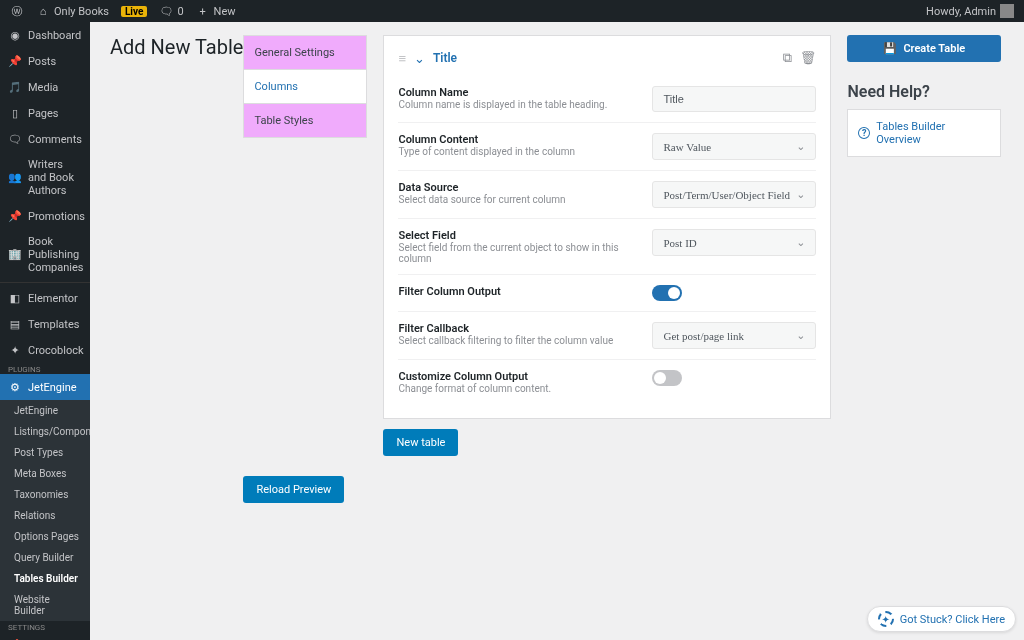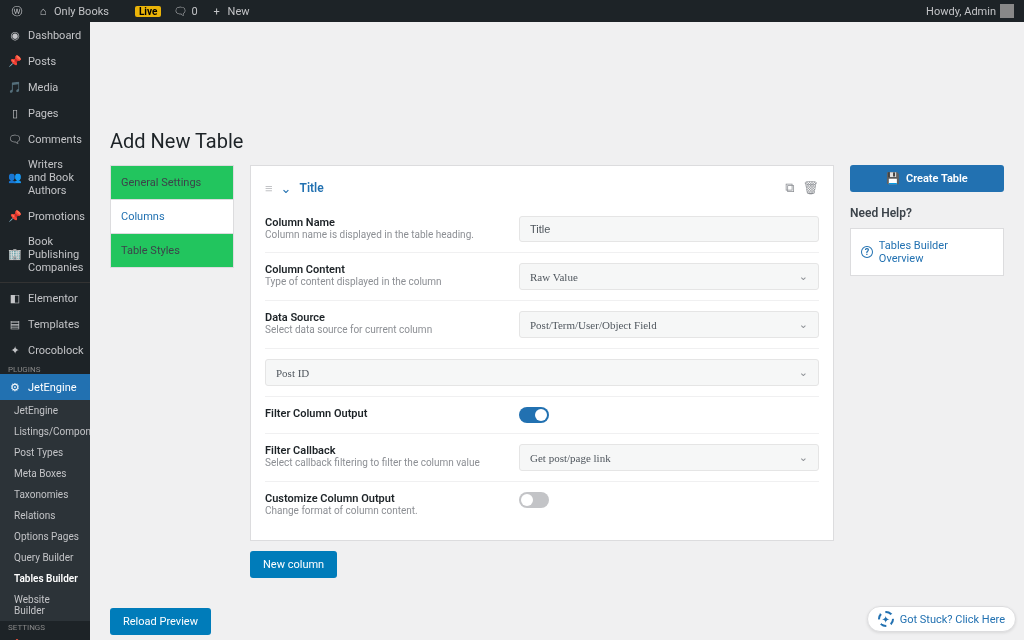--- a/index.html
+++ b/index.html
@@ -1,39 +1,39 @@
 <!DOCTYPE html>
 <html><head>
 <meta charset="utf-8">
 <style>
 * { box-sizing: border-box; margin: 0; padding: 0; }
 body { font-family: -apple-system, BlinkMacSystemFont, "Segoe UI", Roboto, sans-serif; font-size: 13px; color: #3c434a; background: #f0f0f1; width: 1024px; height: 640px; overflow: hidden; }
 .adminbar { height: 22px; background: #1d2327; color: #c3c4c7; display: flex; align-items: center; padding: 0 10px; font-size: 11px; justify-content: space-between; }
 .adminbar-left, .adminbar-right { display: flex; align-items: center; gap: 12px; }
 .adminbar .item { display: flex; align-items: center; gap: 4px; cursor: pointer; }
-.live-badge { background: #eab308; color: #000; padding: 0 4px; border-radius: 2px; font-weight: bold; font-size: 10px; margin-left: 14px; }
+.live-badge { background: #eab308; color: #000; padding: 0 4px; border-radius: 2px; font-weight: bold; font-size: 10px; }
 .avatar-sq { width: 14px; height: 14px; background: #888; display: inline-block; }
 .layout { display: flex; height: calc(100% - 22px); }
 .sidebar { width: 90px; background: #1d2327; color: #c3c4c7; font-size: 11px; display: flex; flex-direction: column; overflow-y: auto; }
 .menu-item { padding: 6px 8px; display: flex; align-items: center; gap: 6px; cursor: pointer; }
 .menu-item.current { background: #2271b1; color: #fff; position: relative; }
 .menu-item.current::after { content: ''; position: absolute; right: -6px; top: 50%; transform: translateY(-50%); border: 6px solid transparent; border-left-color: #2271b1; }
 .submenu { background: #2c3338; }
 .submenu .sub-item { padding: 5px 8px 5px 14px; font-size: 10px; cursor: pointer; }
 .submenu .sub-item.active { color: #fff; font-weight: 600; }
 .menu-sep { height: 4px; border-top: 1px solid #333; margin: 2px 0; position: relative; }
 .menu-sep-label { font-size: 8px; color: #888; padding: 2px 8px 0; }
 .menu-icon { width: 14px; height: 14px; display: inline-flex; align-items: center; justify-content: center; flex-shrink: 0; }
-.content { flex: 1; padding: 5px 20px; display: flex; flex-direction: column; overflow-y: auto; justify-content: flex-end; }
+.content { flex: 1; padding: 13px 20px; display: flex; flex-direction: row; overflow-y: auto; }
 .page-title { font-size: 20px; font-weight: 400; color: #1d2327; margin-bottom: 12px; }
 .cols { display: flex; gap: 16px; align-items: flex-start; }
 .col-left { width: 124px; }
 .col-main { flex: 1; }
 .col-right { width: 154px; }
-.nav-tabs { background: #22c55e; border: 1px solid #dcdcde; display: flex; flex-direction: column; }
+.nav-tabs { background: #f0abfc; border: 1px solid #dcdcde; display: flex; flex-direction: column; }
 .nav-tab { padding: 10px 10px; font-size: 11px; cursor: pointer; border-bottom: 1px solid #dcdcde; }
 .nav-tab:last-child { border-bottom: none; }
 .nav-tab.current { background: #fff; color: #2271b1; }
 .panel { background: #fff; border: 1px solid #dcdcde; padding: 14px; margin-bottom: 10px; }
 .column-header { display: flex; align-items: center; gap: 8px; padding-bottom: 10px; }
 .col-title-link { color: #2271b1; font-weight: 600; font-size: 12px; }
 .col-actions { margin-left: auto; display: flex; gap: 8px; color: #8c8f94; }
 .field-row { display: flex; padding: 10px 0; border-bottom: 1px solid #f0f0f1; align-items: flex-start; gap: 20px; }
 .field-row:last-of-type { border-bottom: none; }
 .field-label-wrap { width: 234px; flex-shrink: 0; }
@@ -45,21 +45,21 @@
 .chev { color: #8c8f94; }
 .toggle { width: 30px; height: 16px; border-radius: 8px; background: #c3c4c7; position: relative; cursor: pointer; }
 .toggle.on { background: #2271b1; }
 .toggle::after { content: ''; position: absolute; width: 12px; height: 12px; background: #fff; border-radius: 50%; top: 2px; left: 2px; transition: .2s; }
 .toggle.on::after { left: 16px; }
 .btn { display: inline-flex; align-items: center; gap: 6px; padding: 6px 12px; border-radius: 3px; font-size: 11px; cursor: pointer; border: 1px solid transparent; }
 .btn-primary { background: #2271b1; color: #fff; }
 .btn-secondary { background: #007cba; color: #fff; }
 .btn-blue-soft { background: #007cba; color: #fff; }
 .create-table-btn { width: 100%; justify-content: center; font-weight: 600; }
-.side-section-title { font-size: 12px; font-weight: 600; margin: 14px 0 8px; }
+.side-section-title { font-size: 16px; font-weight: 600; margin: 20px 0 8px; }
 .help-link-box { background: #fff; border: 1px solid #dcdcde; padding: 10px; display: flex; align-items: center; gap: 6px; font-size: 11px; }
 .help-link-box a { color: #2271b1; text-decoration: none; }
 .help-icon { color: #2271b1; font-weight: bold; border: 1px solid #2271b1; width: 12px; height: 12px; border-radius: 50%; display: inline-flex; align-items: center; justify-content: center; font-size: 9px; }
 .stuck-btn { position: fixed; bottom: 8px; right: 8px; background: #fff; border: 1px solid #dcdcde; border-radius: 16px; padding: 4px 10px; display: flex; align-items: center; gap: 6px; font-size: 11px; color: #2271b1; cursor: pointer; box-shadow: 0 1px 3px rgba(0,0,0,0.1); }
 .stuck-icon { width: 16px; height: 16px; border: 2px dashed #2271b1; border-radius: 50%; display: inline-flex; align-items: center; justify-content: center; font-size: 10px; }
 .drag-handle { color: #c3c4c7; cursor: move; }
 </style>
 </head>
 <body>
 
@@ -213,20 +213,24 @@
             </div>
             <div class="field-control">
                 <div class="select-input">
                   <span>Post/Term/User/Object Field</span>
                   <span class="chev">⌄</span>
                 </div>
               </div>
           </div>
 
           <div class="field-row">
+            <div class="field-label-wrap">
+              <div class="field-label">Select Field</div>
+              <div class="field-desc">Select field from the current object to show in this column</div>
+            </div>
             <div class="field-control">
                 <div class="select-input">
                   <span>Post ID</span>
                   <span class="chev">⌄</span>
                 </div>
               </div>
           </div>
 
           <div class="field-row">
             <div class="field-label-wrap">
@@ -254,23 +258,23 @@
             <div class="field-label-wrap">
               <div class="field-label">Customize Column Output</div>
               <div class="field-desc">Change format of column content.</div>
             </div>
             <div class="field-control">
                 <div class="toggle"></div>
               </div>
           </div>
         </div>
         <div class="btn btn-secondary">
-            <span>New column</span>
-          </div>
-        <div style="margin-top:30px; margin-left:-140px;"><div class="btn btn-blue-soft">
+            <span>New table</span>
+          </div>
+        <div style="margin-top:20px; margin-left:-140px;"><div class="btn btn-blue-soft">
               <span>Reload Preview</span>
             </div></div>
       </div>
 
       <div class="col-right">
         <div class="btn btn-primary create-table-btn">
             <span>💾</span>
             <span>Create Table</span>
           </div>
         <div class="side-section-title">Need Help?</div>

